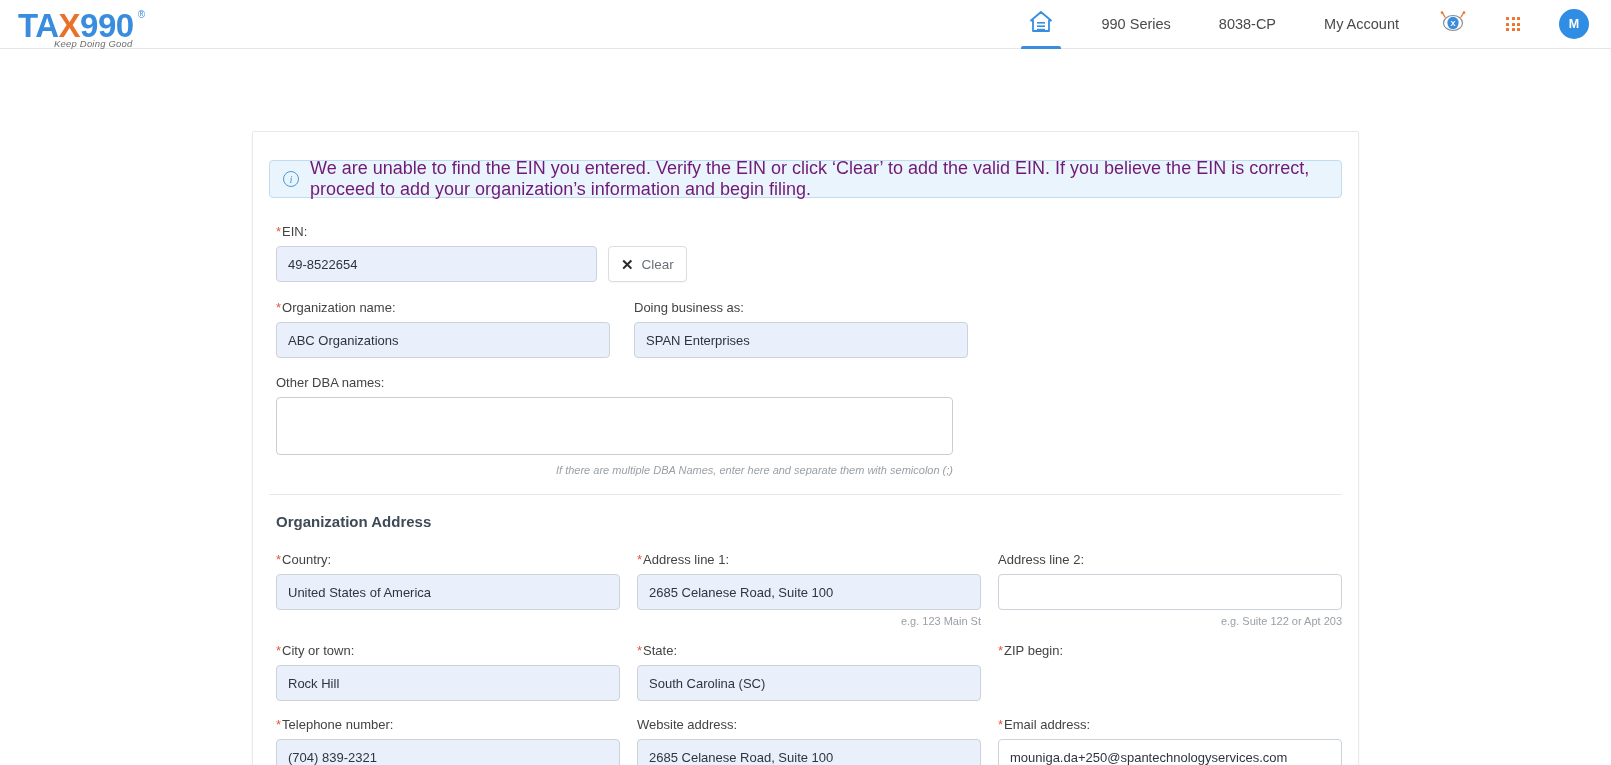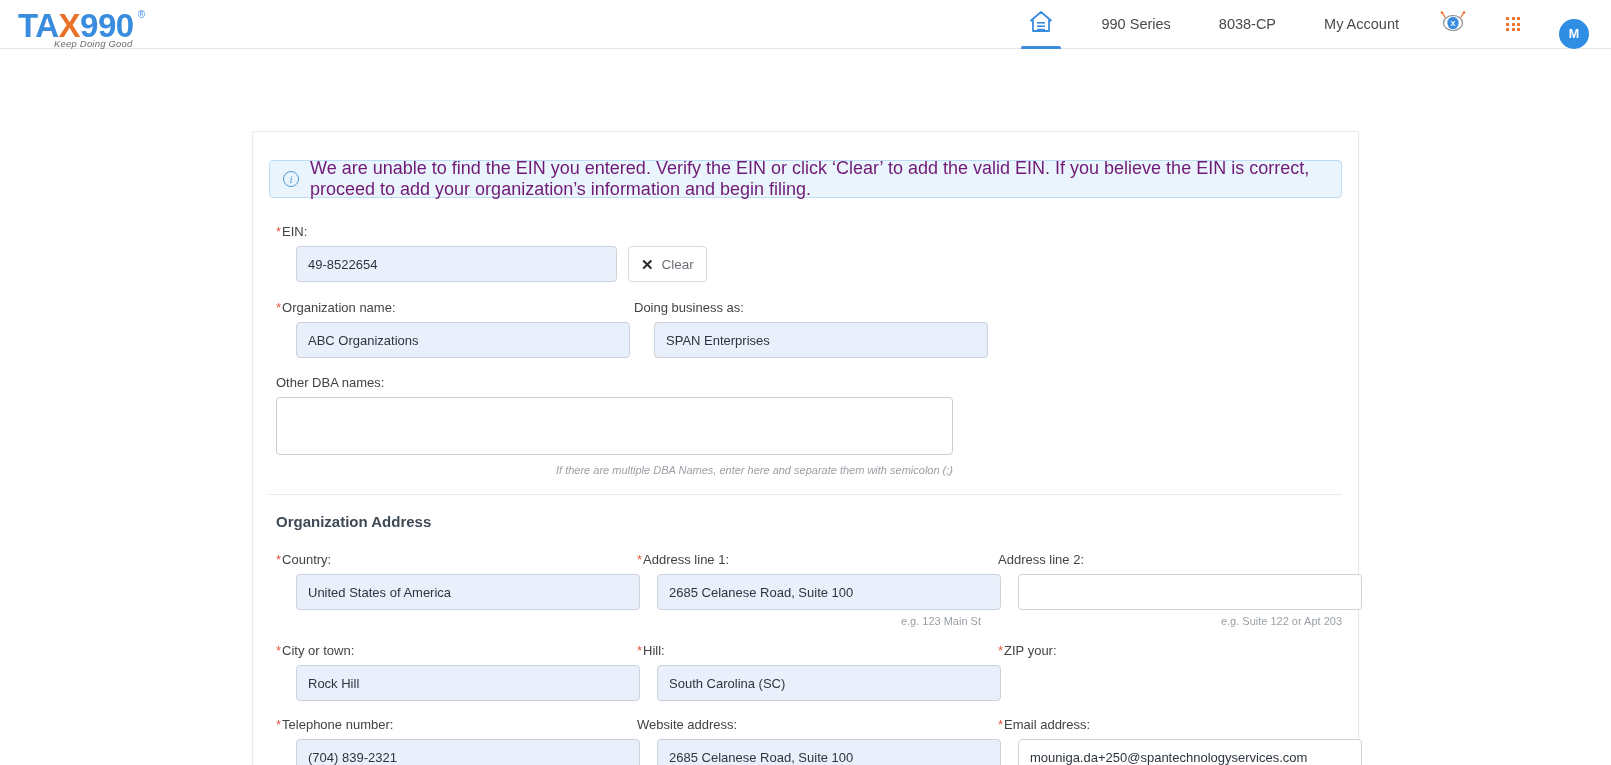--- a/index.html
+++ b/index.html
@@ -43,21 +43,21 @@
   .brand-tag {
     position: absolute;
     left: 36px; top: 31px;
     font-size: 9.5px;
     font-style: italic;
     color: #6d6d6d;
     letter-spacing: .2px;
     white-space: nowrap;
   }
 
-  .nav { display: flex; align-items: flex-end; gap: 16px; height: 49px; }
+  .nav { display: flex; align-items: center; gap: 16px; height: 49px; }
   .nav-home {
     position: relative;
     height: 49px;
     display: flex; align-items: center; justify-content: center;
     width: 56px;
     cursor: pointer;
   }
   .nav-home .underline {
     position: absolute; bottom: 0; left: 8px; right: 8px;
     height: 3px; background: #3a8dde; border-radius: 2px 2px 0 0;
@@ -143,21 +143,20 @@
     width: 100%;
     height: 36px;
     border: 1px solid #ccd2da;
     border-radius: 4px;
     background: #e9f0fb;
     font-size: 13px;
     color: #2d3540;
     padding: 16px 11px;
     font-family: "Liberation Sans", sans-serif;
     outline: none;
-    margin-left: 20px;
   }
   .fld.empty { background: #ffffff; }
   .fld::placeholder { color: #a8adb4; }
 
   .hint {
     font-size: 11px;
     color: #9aa0a6;
     margin-top: 5px;
     display: block;
     text-align: right;
@@ -329,25 +328,25 @@
           <span class="hint">e.g. Suite 122 or Apt 203</span>
         </div>
       </div>
 
       <div class="grid3">
         <div class="col">
           <label class="lbl"><span class="req">*</span><span>City or town:</span></label>
           <input class="fld" value="Rock Hill" style="">
         </div>
         <div class="col">
-          <label class="lbl"><span class="req">*</span><span>Hill:</span></label>
+          <label class="lbl"><span class="req">*</span><span>State:</span></label>
           <input class="fld" value="South Carolina (SC)" style="">
         </div>
         <div class="col">
-          <label class="lbl"><span class="req">*</span><span>ZIP your:</span></label>
+          <label class="lbl"><span class="req">*</span><span>ZIP begin:</span></label>
         </div>
       </div>
 
       <div class="grid3">
         <div class="col">
           <label class="lbl"><span class="req">*</span><span>Telephone number:</span></label>
           <input class="fld" value="(704) 839-2321" style="">
         </div>
         <div class="col">
           <label class="lbl">Website address:</label>

